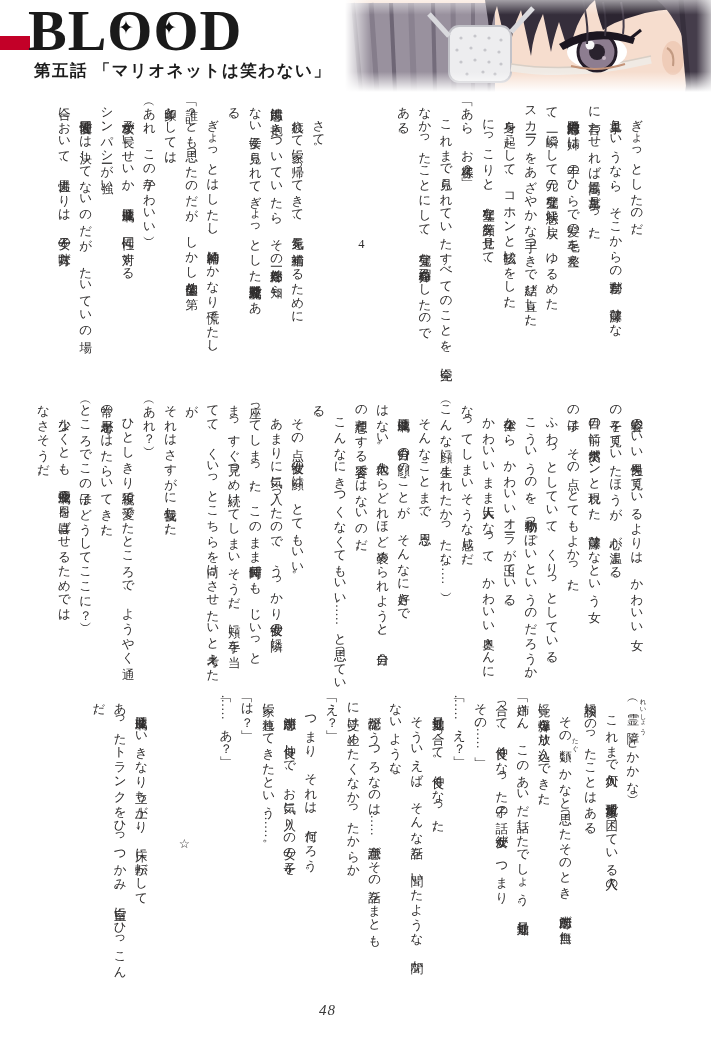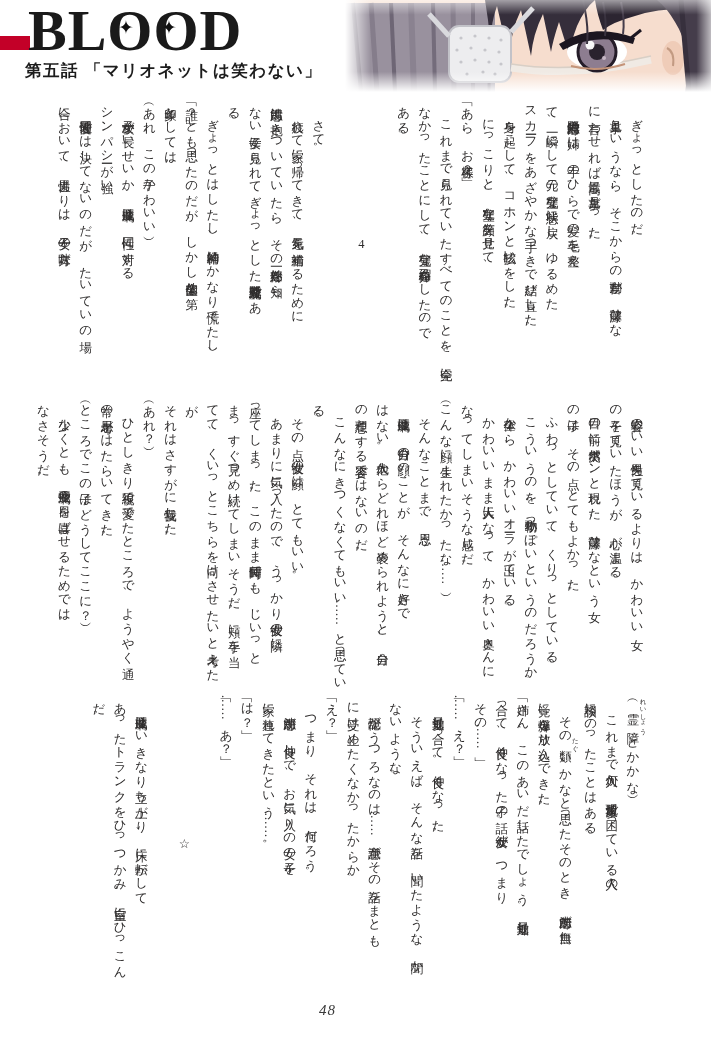--- a/index.html
+++ b/index.html
@@ -39,21 +39,21 @@
     position: absolute;
     top: 22px;
     font-size: 19px;
     color: #111111;
     line-height: 19px;
   }
   .sparkle.s1 { left: 90px; }
   .sparkle.s2 { left: 133px; }
   .episode-title {
     position: absolute;
-    left: 25px; top: 60px;
+    left: 34px; top: 60px;
     font-size: 16.5px;
     font-weight: bold;
     letter-spacing: 1.5px;
     color: #1c1c1c;
     white-space: nowrap;
   }
 
   
   .illustration {
     position: absolute;

